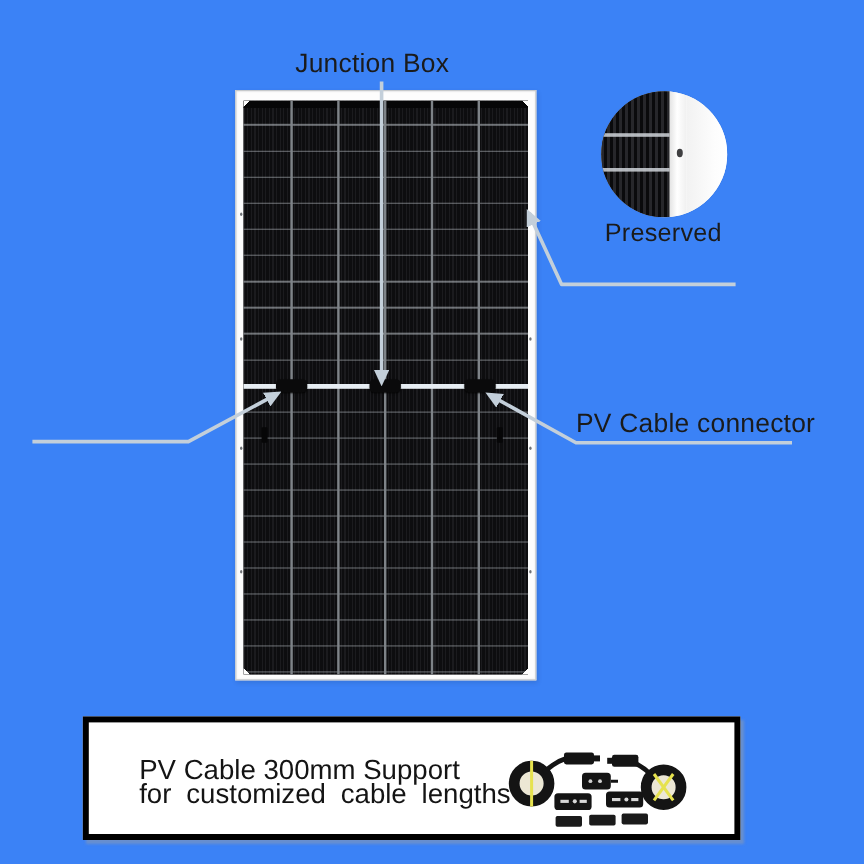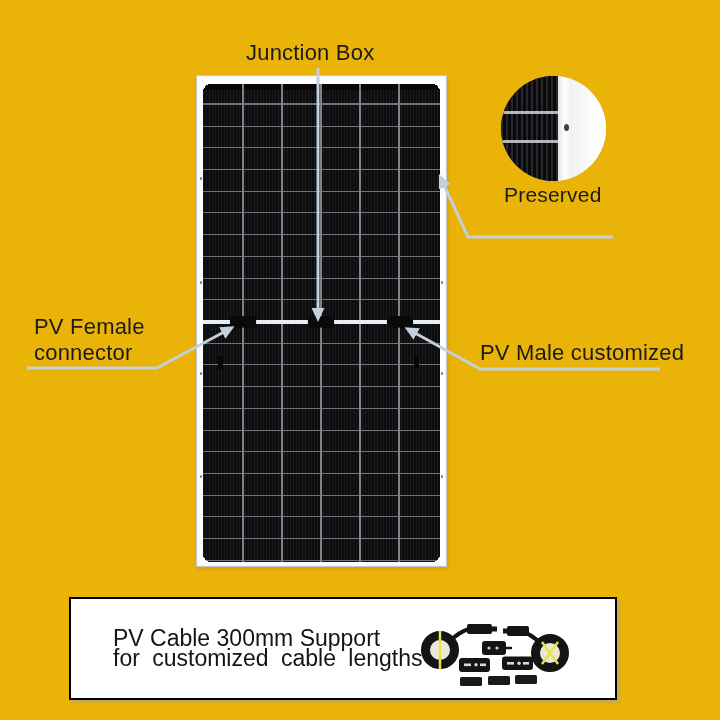--- a/index.html
+++ b/index.html
@@ -1,17 +1,17 @@
 <!DOCTYPE html>
 <html><head>
 <meta charset="utf-8">
 <style>
   html,body{margin:0;padding:0;background:#ffffff;}
   .canvas{
-    position:relative;width:720px;height:720px;background:#eab308;overflow:hidden;
+    position:relative;width:720px;height:720px;background:#3b82f6;overflow:hidden;
     font-family:"Liberation Sans", sans-serif;color:#161616;
   }
   
   .lbl{position:absolute;font-size:22px;line-height:26px;color:#1b1b1b;letter-spacing:0.2px;white-space:nowrap;}
   .lbl-junction{left:246px;top:40px;}
   .lbl-preserved{left:504px;top:182px;font-size:21px;line-height:25px;}
   .lbl-female{left:34px;top:314px;}
   .lbl-male{left:480px;top:340px;}
   
   .panel{
@@ -50,44 +50,40 @@
   }
   .mag-row{position:absolute;left:0;width:54%;height:3px;background:rgba(208,213,218,0.85);}
   .mag-frame{position:absolute;left:54%;top:0;width:14%;height:100%;background:linear-gradient(90deg,#e3e3e3,#ffffff 45%,#f0f0f0);}
   .mag-hole{position:absolute;left:40%;top:46%;width:5px;height:7px;background:#3f3f41;border-radius:50%;}
   .mag-out{position:absolute;left:68%;top:0;width:32%;height:100%;background:linear-gradient(90deg,#f2f2f2,#fdfdfd 70%,#ffffff);}
   
   .leaders{position:absolute;left:0;top:0;width:720px;height:720px;pointer-events:none;}
   
   .footer-box{
     position:absolute;left:69px;top:597px;width:548px;height:103px;
-    background:#ffffff;border:2px solid #000000;box-sizing:border-box;
+    background:#ffffff;border:5px solid #000000;box-sizing:border-box;
     box-shadow:3px 3px 2px rgba(160,160,160,0.45);
   }
   .footer-text{position:absolute;left:42px;top:29px;font-size:23px;line-height:20px;color:#141414;white-space:nowrap;}
   .footer-line2{word-spacing:6px;}
   .cable-kit{position:absolute;left:336px;top:1px;}
 </style>
 </head>
 <body>
 
 <div class="canvas">
 
   <div class="lbl lbl-junction">Junction Box</div>
 
   <div class="lbl lbl-preserved">
     <div>Preserved</div>
   </div>
 
-  <div class="lbl lbl-female">
-    <div>PV Female</div>
-    <div>connector</div>
-  </div>
 
-  <div class="lbl lbl-male">PV Male customized</div>
+  <div class="lbl lbl-male">PV Cable connector</div>
 
   <div class="panel">
     <div class="panel-inner">
       <div class="top-bar"></div>
       <div class="col-div" style="left:39px"></div>
       <div class="col-div" style="left:78px"></div>
       <div class="col-div" style="left:117px"></div>
       <div class="col-div" style="left:156px"></div>
       <div class="col-div" style="left:195px"></div>
       <div class="mid-band"></div>

